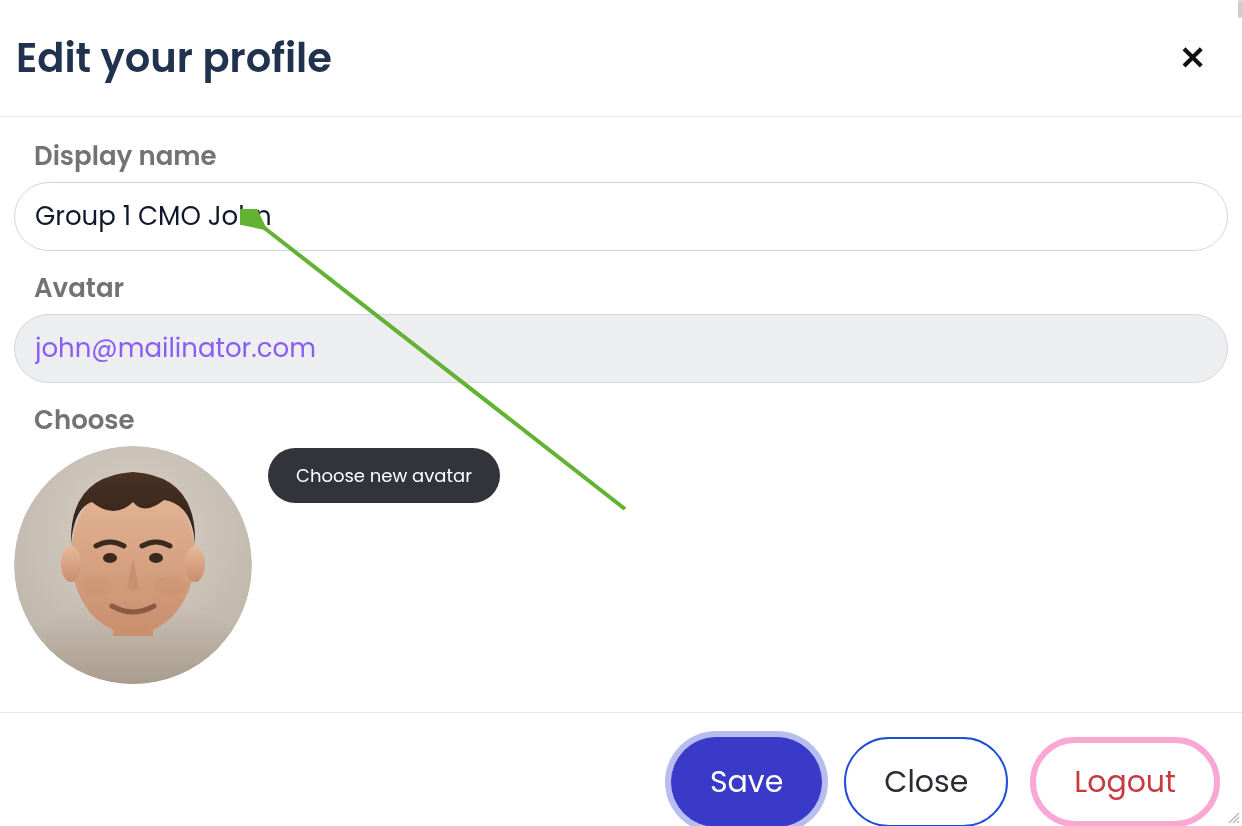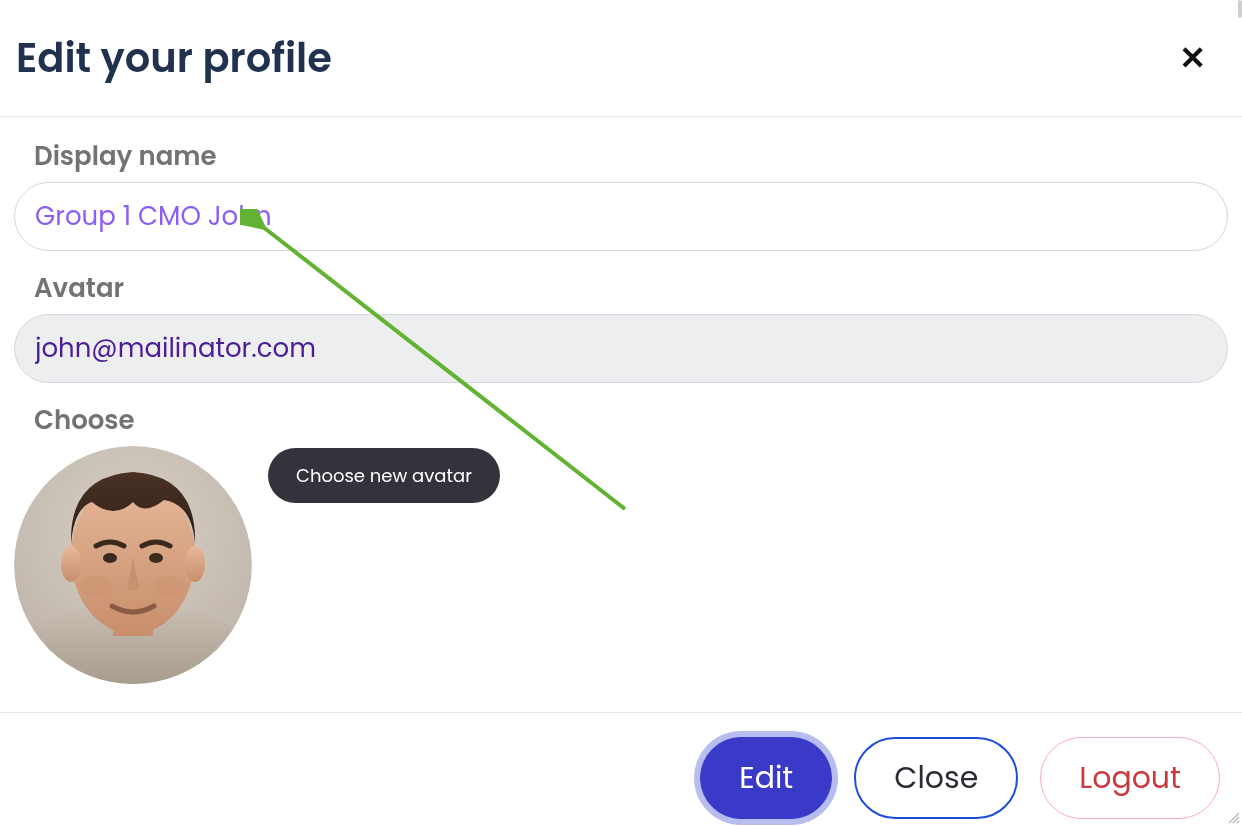--- a/index.html
+++ b/index.html
@@ -51,30 +51,30 @@
   .field-label {
     font-size: 26px;
     font-weight: 600;
     color: #737373;
     margin: 0 0 6px 20px;
   }
   .text-input {
     width: 100%;
     font-size: 26px;
     font-family: inherit;
-    color: #8b5cf6;
+    color: #0f172a;
     padding: 14px 20px;
     border: 1px solid #D3D6DC;
     border-radius: 999px;
     outline: none;
     background: #fff;
   }
   .text-input.readonly {
     background: #EDEEF0;
-    color: #4c1d95;
+    color: #8b5cf6;
   }
   .avatar-row {
     display: flex;
     align-items: flex-start;
     gap: 16px;
     margin-top: 2px;
   }
   .avatar-img {
     width: 238px;
     height: 238px;
@@ -122,21 +122,21 @@
     box-shadow: 0 0 0 6px #B8BDF0;
   }
   .btn-close {
     background: #fff;
     color: #2A2B33;
     border: 2px solid #1d4ed8;
   }
   .btn-logout {
     background: #fff;
     color: #C83A3F;
-    border: 1px solid #f9a8d4;
+    border: 6px solid #f9a8d4;
   }
   .scrollbar-right {
     position: absolute;
     right: 0; top: 0;
     width: 4px; height: 100%;
     background: transparent;
   }
   .scrollbar-right::before {
     content: "";
     position: absolute;
@@ -239,21 +239,21 @@
         <marker id="ahead" markerWidth="14" markerHeight="14" refX="3" refY="7" orient="auto">
           <path d="M14 0 L0 7 L14 14 Z" fill="#62B233"></path>
         </marker>
       </defs>
       <line x1="385" y1="300" x2="18" y2="14" stroke="#62B233" stroke-width="4" marker-end="url(#ahead)"></line>
     </svg>
 
   </div>
 
   <div class="modal-footer">
-    <button class="footer-btn btn-save">Edit</button>
+    <button class="footer-btn btn-save">Save</button>
     <button class="footer-btn btn-close">Close</button>
     <button class="footer-btn btn-logout">Logout</button>
   </div>
 
   <div class="scrollbar-right"></div>
   <div class="resize-grip">
     <svg width="14" height="14">
       <line x1="3" y1="13" x2="13" y2="3" stroke="#B8B8B8" stroke-width="1.5"></line>
       <line x1="7" y1="13" x2="13" y2="7" stroke="#B8B8B8" stroke-width="1.5"></line>
       <line x1="11" y1="13" x2="13" y2="11" stroke="#B8B8B8" stroke-width="1.5"></line>

